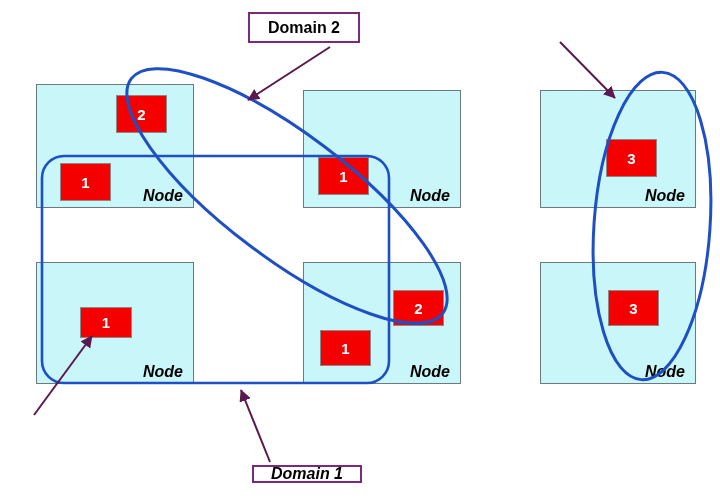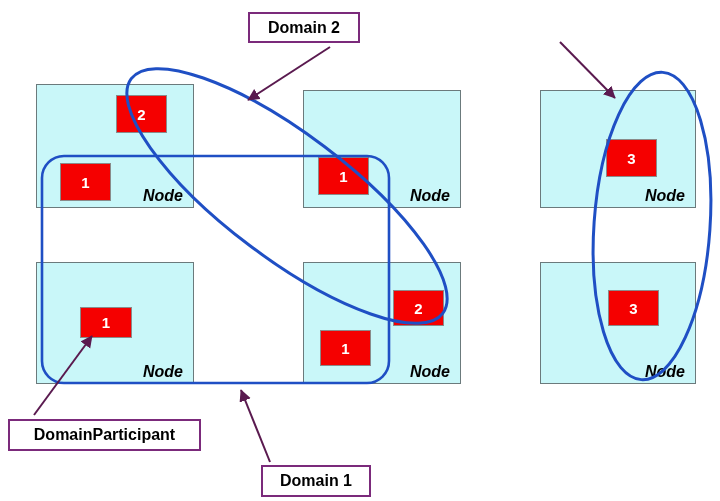--- a/index.html
+++ b/index.html
@@ -138,17 +138,16 @@
     <line x1="560" y1="42" x2="615" y2="98" stroke="#5a1a4f" stroke-width="2" marker-end="url(#arrowhead)"></line>
 
     <line x1="270" y1="462" x2="241" y2="390" stroke="#5a1a4f" stroke-width="2" marker-end="url(#arrowhead)"></line>
 
     <line x1="34" y1="415" x2="92" y2="336" stroke="#5a1a4f" stroke-width="2" marker-end="url(#arrowhead)"></line>
   </svg>
 
   <div class="callout" style="left:248px; top:12px; width:112px; height:31px;">Domain 2</div>
 
 
-  <div class="callout" style="left:8px; top:419px; width:193px; height:32px;">DomainParticipant</div>
 
-  <div class="callout" style="left:261px; top:465px; width:110px; height:32px;">Domain 1</div>
+  <div class="callout" style="left:252px; top:465px; width:110px; height:18px;font-style:italic;">Domain 1</div>
 
 </div>
 
 </body></html>

